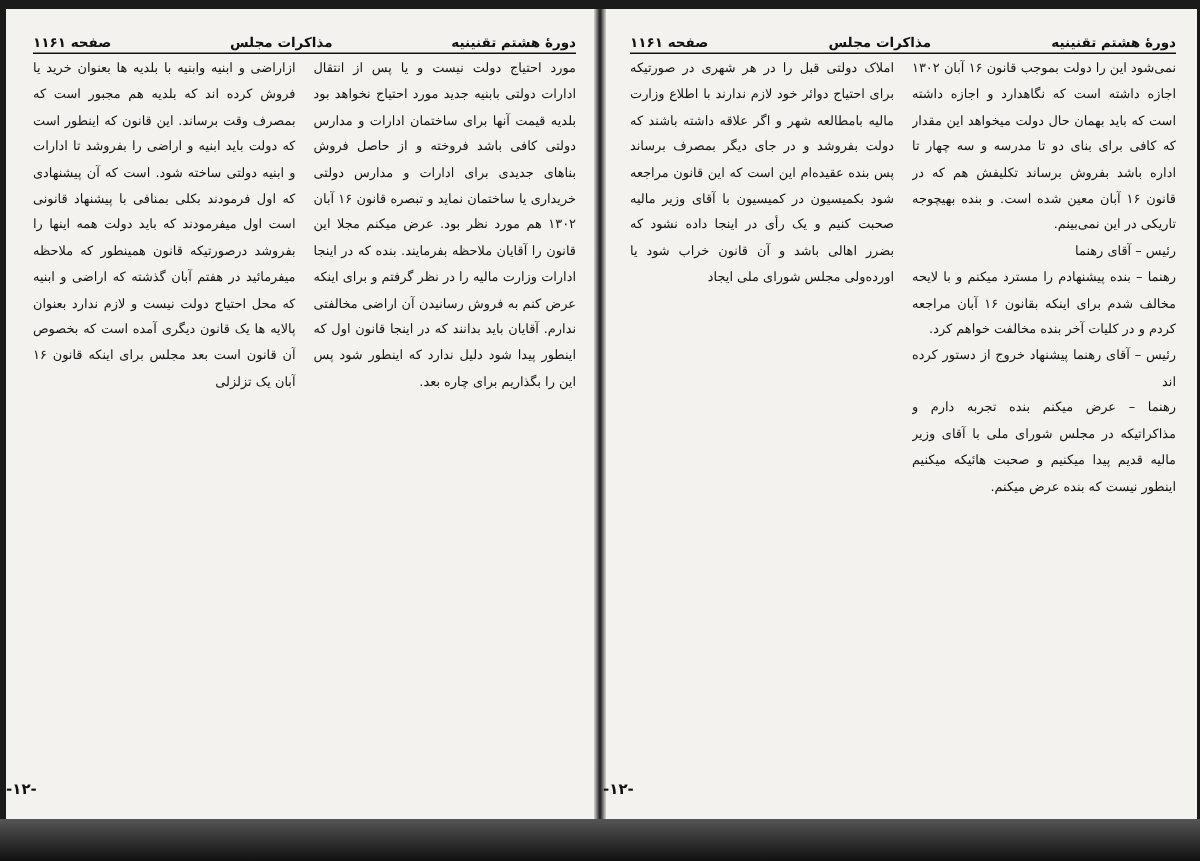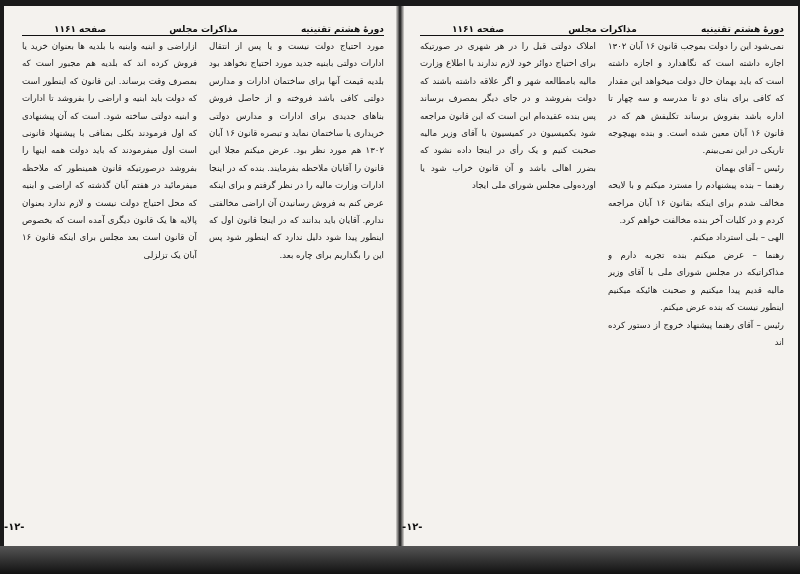--- a/index.html
+++ b/index.html
@@ -3,21 +3,21 @@
   <meta charset="utf-8">
   <style>
     html, body { margin:0; padding:0; }
     body { width:800px; height:574px; background:#1a1a1a; overflow:hidden; position:relative; font-family:"DejaVu Sans", sans-serif; }
     .spread { position:absolute; left:4px; top:6px; width:794px; height:540px; background:#f4f2ee; }
     .page { position:absolute; top:0; height:540px; overflow:hidden; }
     .page.left { left:0; width:394px; }
     .page.right { left:398px; width:396px; }
     .gutter { position:absolute; left:392px; top:0; width:8px; height:548px; background:linear-gradient(to right,#d8d6d2,#2a2a2a 45%,#2a2a2a 55%,#d8d6d2); }
     .header { position:absolute; top:14px; left:18px; right:14px; height:14px; border-bottom:1.5px solid #111; direction:rtl; display:flex; justify-content:space-between; align-items:flex-end; font-size:9px; font-weight:bold; color:#111; padding-bottom:1px; }
-    .header span { white-space:nowrap;margin-left:32px; }
+    .header span { white-space:nowrap; }
     .cols { position:absolute; top:32px; left:18px; right:14px; bottom:34px; display:flex; flex-direction:row-reverse; gap:12px; }
     .col { flex:1; direction:rtl; text-align:justify; font-size:8.6px; line-height:17.4px; color:#151515; overflow:hidden; }
     .col p { margin:0; }
     .col b { font-weight:normal; }
     .pagenum { position:absolute; bottom:14px; left:0; right:0; text-align:left; font-size:10px; font-weight:bold; color:#111; }
     .bottom-shadow { position:absolute; left:0; right:0; top:546px; height:28px; background:linear-gradient(#555,#111); }
   </style>
 </head>
 <body>
 
@@ -44,25 +44,24 @@
 
   <div class="page right">
     <div class="header">
       <span>دورهٔ هشتم تقنینیه</span>
       <span>مذاکرات مجلس</span>
       <span>صفحه ۱۱۶۱</span>
     </div>
     <div class="cols">
       <div class="col">
         <p>نمی‌شود این را دولت بموجب قانون ۱۶ آبان ۱۳۰۲ اجازه داشته است که نگاهدارد و اجازه داشته است که باید بهمان حال دولت میخواهد این مقدار که کافی برای بنای دو تا مدرسه و سه چهار تا اداره باشد بفروش برساند تکلیفش هم که در قانون ۱۶ آبان معین شده است. و بنده بهیچوجه تاریکی در این نمی‌بینم.</p>
-        <p><b>رئیس</b> – <span>آقای بهمان</span></p>
+        <p><b>رئیس</b> – <span>آقای رهنما</span></p>
         <p><b>رهنما</b> – <span>بنده پیشنهادم را مسترد میکنم و با لایحه مخالف شدم برای اینکه بقانون ۱۶ آبان مراجعه کردم و در کلیات آخر بنده مخالفت خواهم کرد.</span></p>
-        <p><b>الهی</b> – <span>بلی استرداد میکنم.</span></p>
+        <p><b>رئیس</b> – <span>آقای رهنما پیشنهاد خروج از دستور کرده اند</span></p>
         <p><b>رهنما</b> – <span>عرض میکنم بنده تجربه دارم و مذاکراتیکه در مجلس شورای ملی با آقای وزیر مالیه قدیم پیدا میکنیم و صحبت هائیکه میکنیم اینطور نیست که بنده عرض میکنم.</span></p>
-        <p><b>رئیس</b> – <span>آقای رهنما پیشنهاد خروج از دستور کرده اند</span></p>
       </div>
       <div class="col">
         <p>املاک دولتی قبل را در هر شهری در صورتیکه برای احتیاج دوائر خود لازم ندارند با اطلاع وزارت مالیه بامطالعه شهر و اگر علاقه داشته باشند که دولت بفروشد و در جای دیگر بمصرف برساند پس بنده عقیده‌ام این است که این قانون مراجعه شود بکمیسیون در کمیسیون با آقای وزیر مالیه صحبت کنیم و یک رأی در اینجا داده نشود که بضرر اهالی باشد و آن قانون خراب شود یا اورده‌ولی مجلس شورای ملی ایجاد</p>
       </div>
     </div>
     <div class="pagenum">-۱۲-</div>
   </div>
 </div>
 
 <div class="bottom-shadow"></div>

